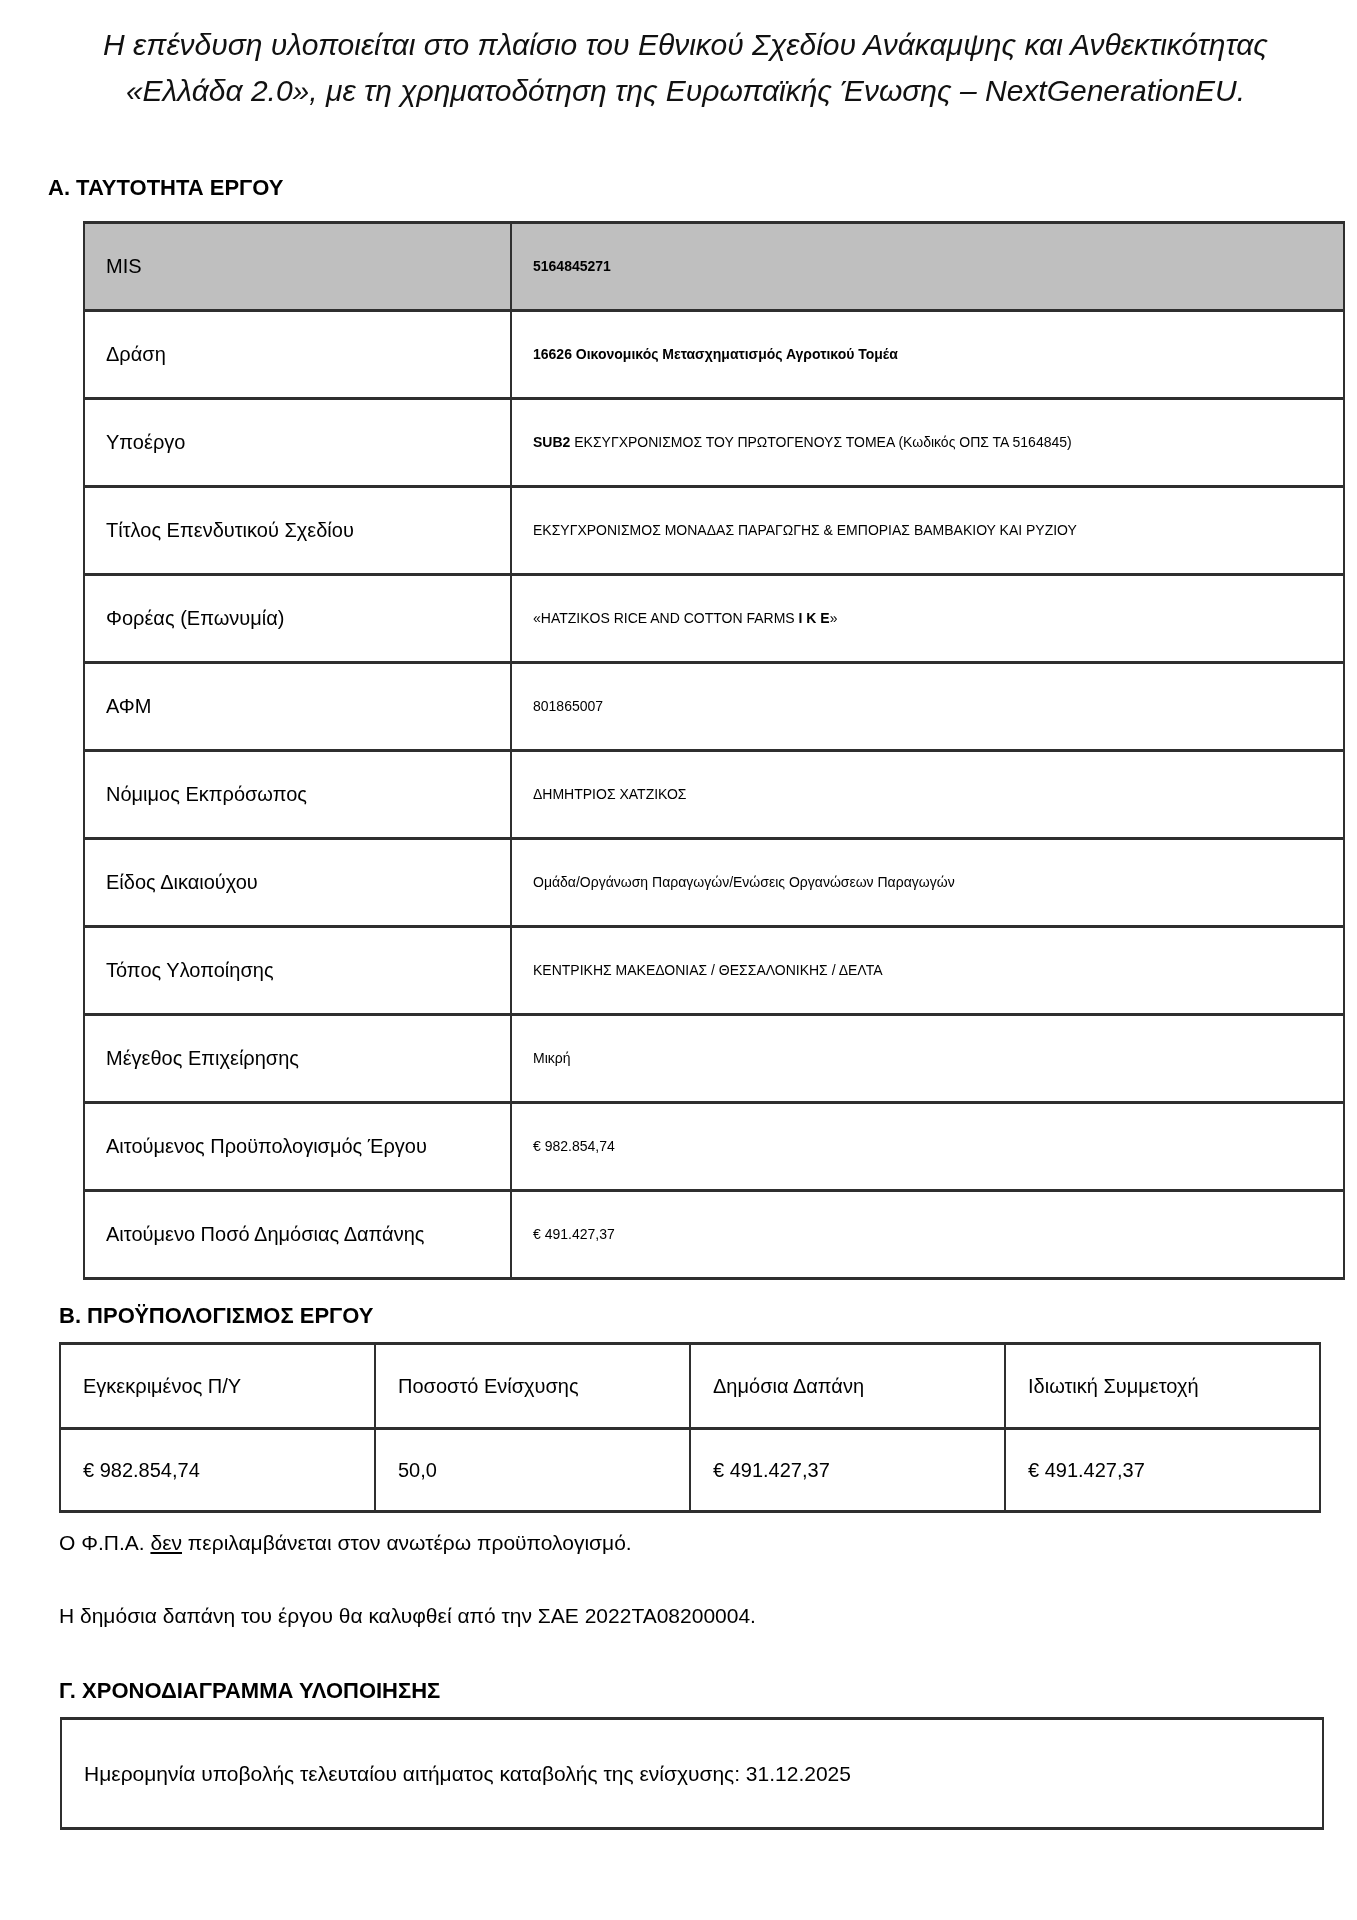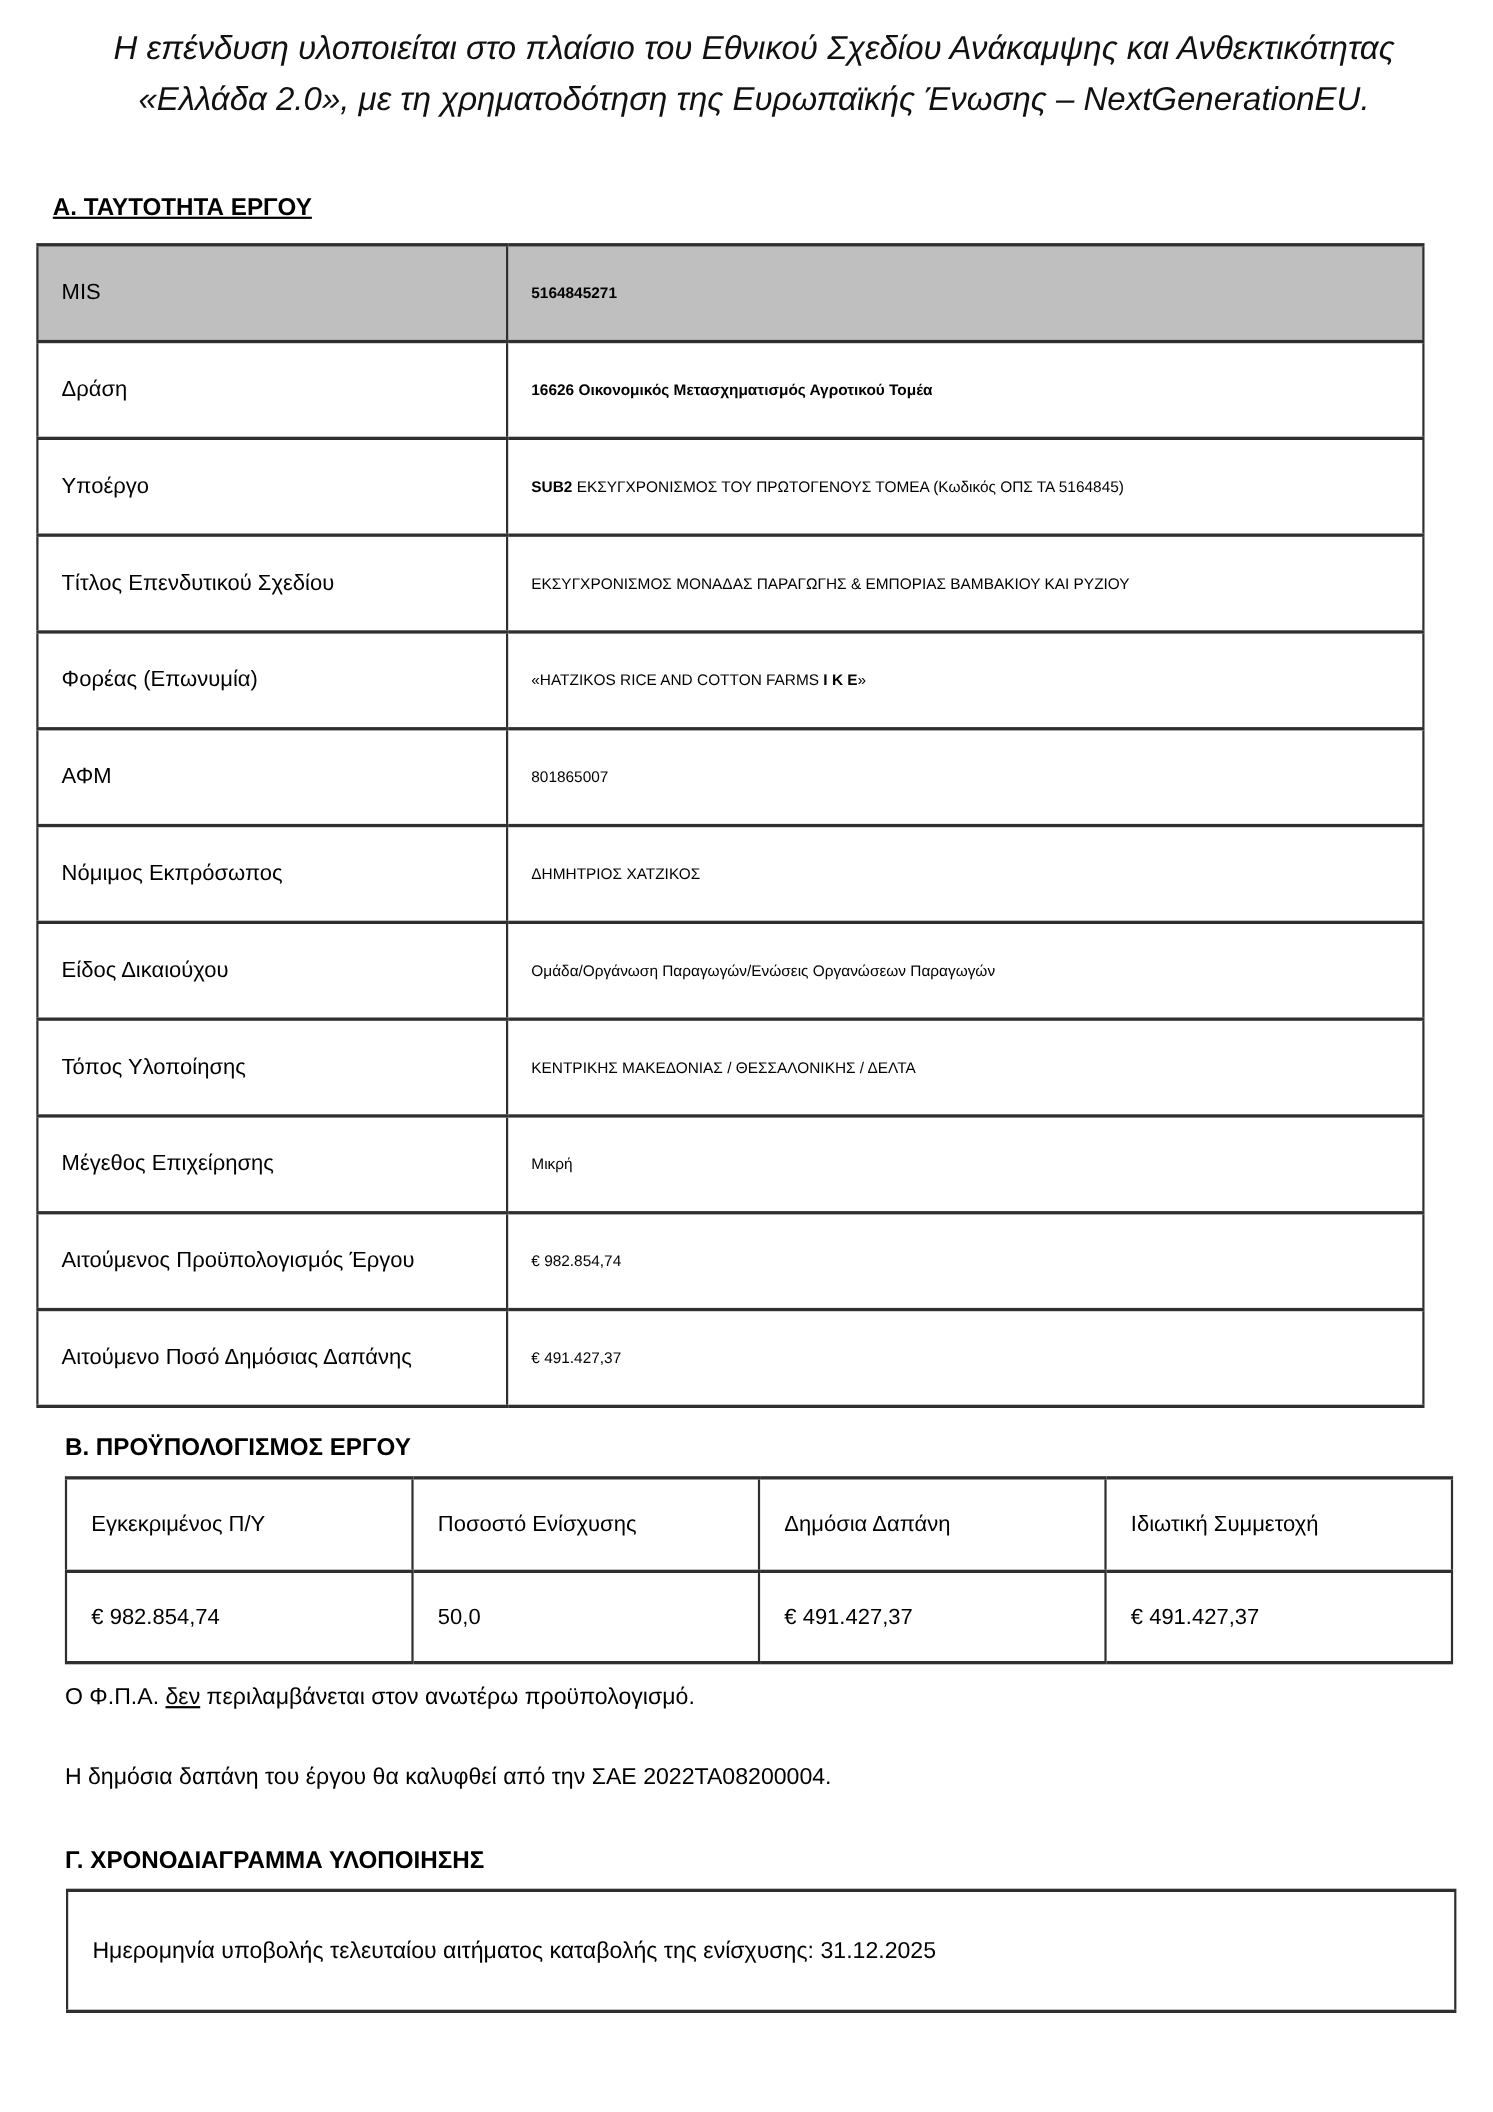--- a/index.html
+++ b/index.html
@@ -25,30 +25,30 @@
     color: #111;
   }
 
   
   .sec-heading {
     font-weight: bold;
     font-size: 22px;
     line-height: 28px;
     margin: 0;
   }
-  .sec-a { margin: 60px 0 0 48px; text-decoration: underline; }
+  .sec-a { margin: 60px 0 0 48px; }
   .sec-b { margin: 22px 0 0 59px; }
   .sec-c { margin: 48px 0 0 59px; }
 
   table { border-collapse: collapse; table-layout: fixed; }
   td, th { vertical-align: middle; font-weight: normal; text-align: left; }
 
   
   .table-identity {
-    margin: 19px 0 0 33px;
+    margin: 19px 0 0 83px;
     width: 1262px;
   }
   .table-identity td {
     border: 2px solid var(--border, #2f2f2f);
     border-top-width: 3px;
     border-bottom-width: 3px;
     height: 77px;
     padding: 4px 18px 4px 21px;
     font-size: 20px;
     line-height: 27px;

